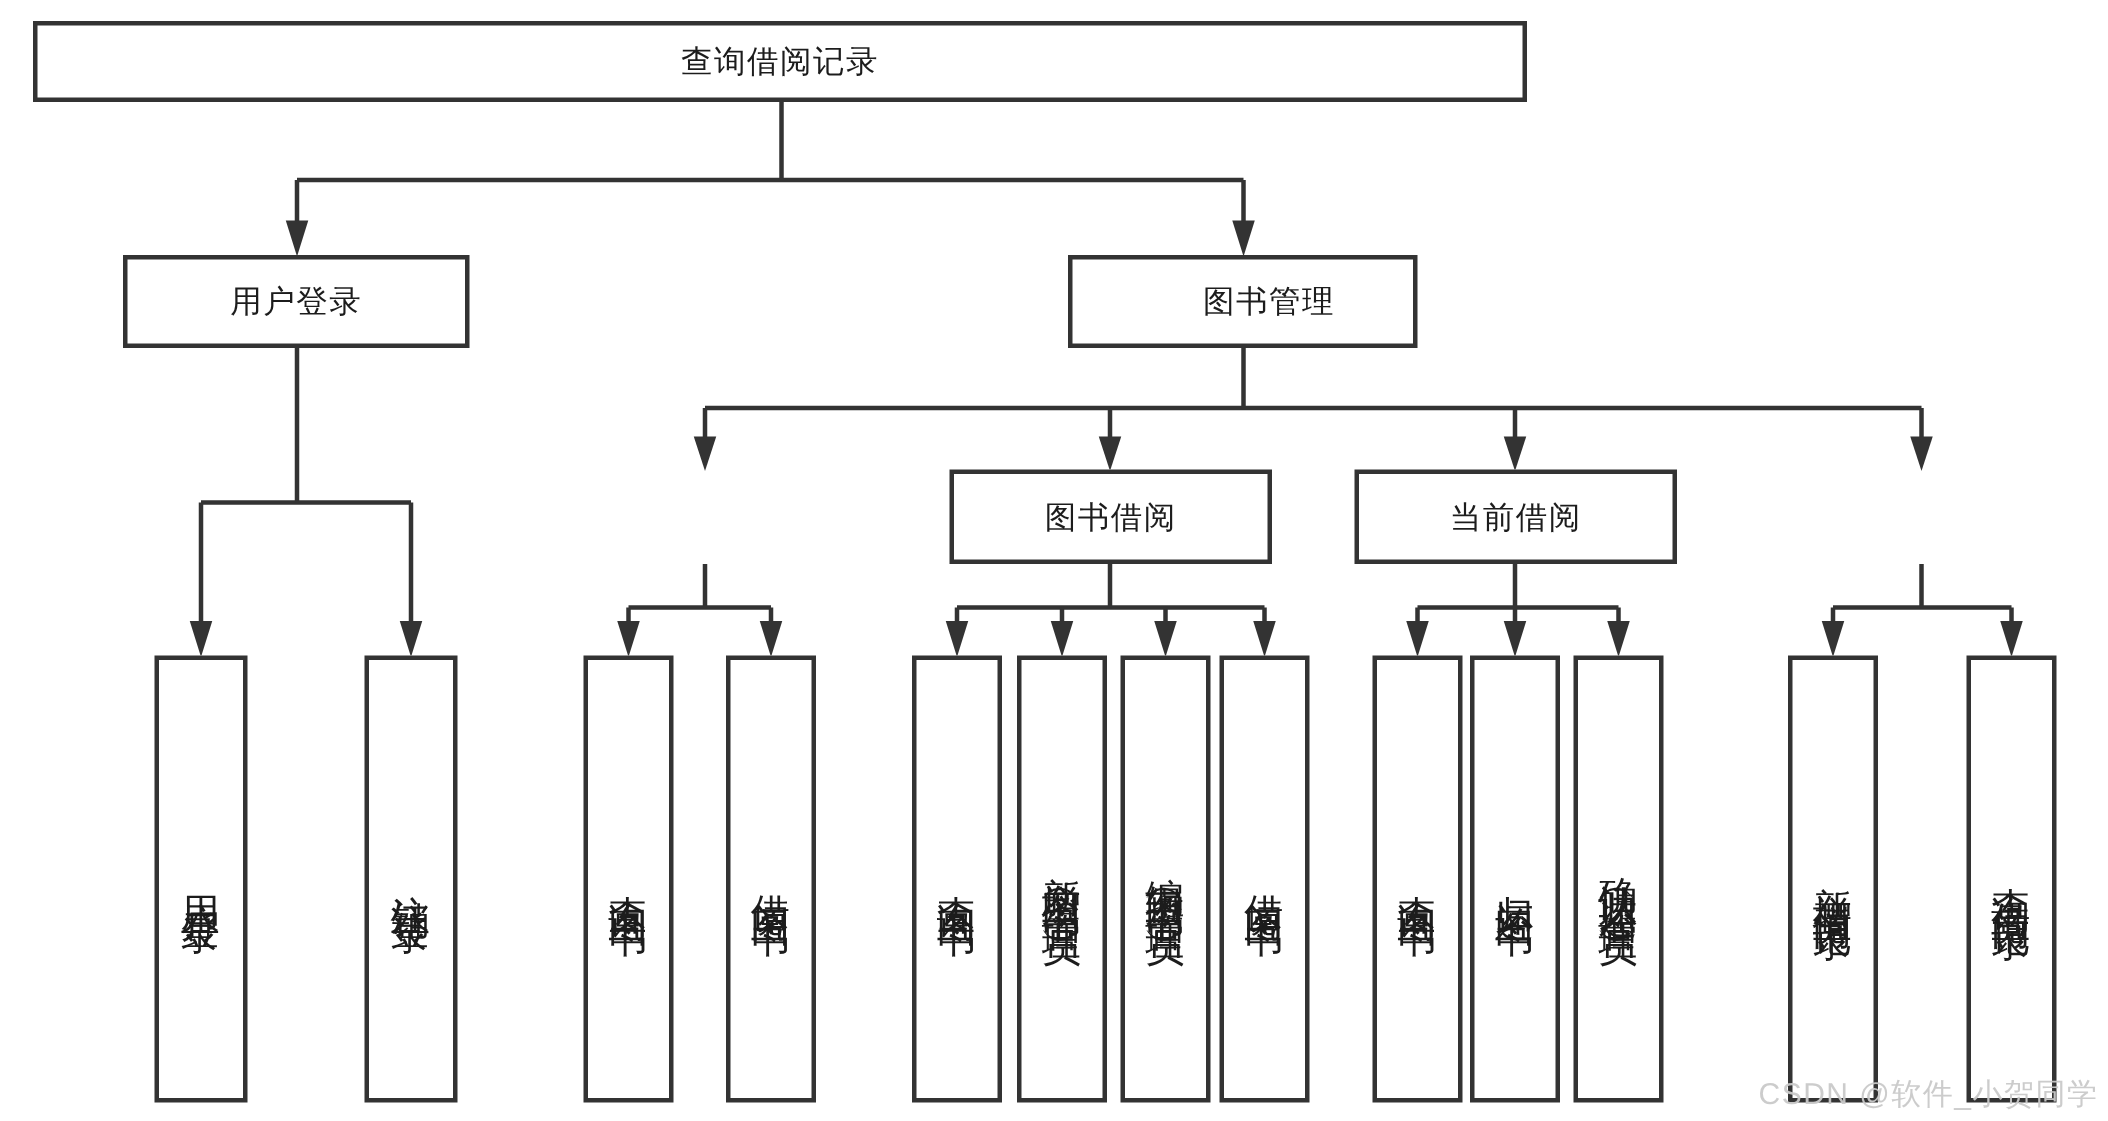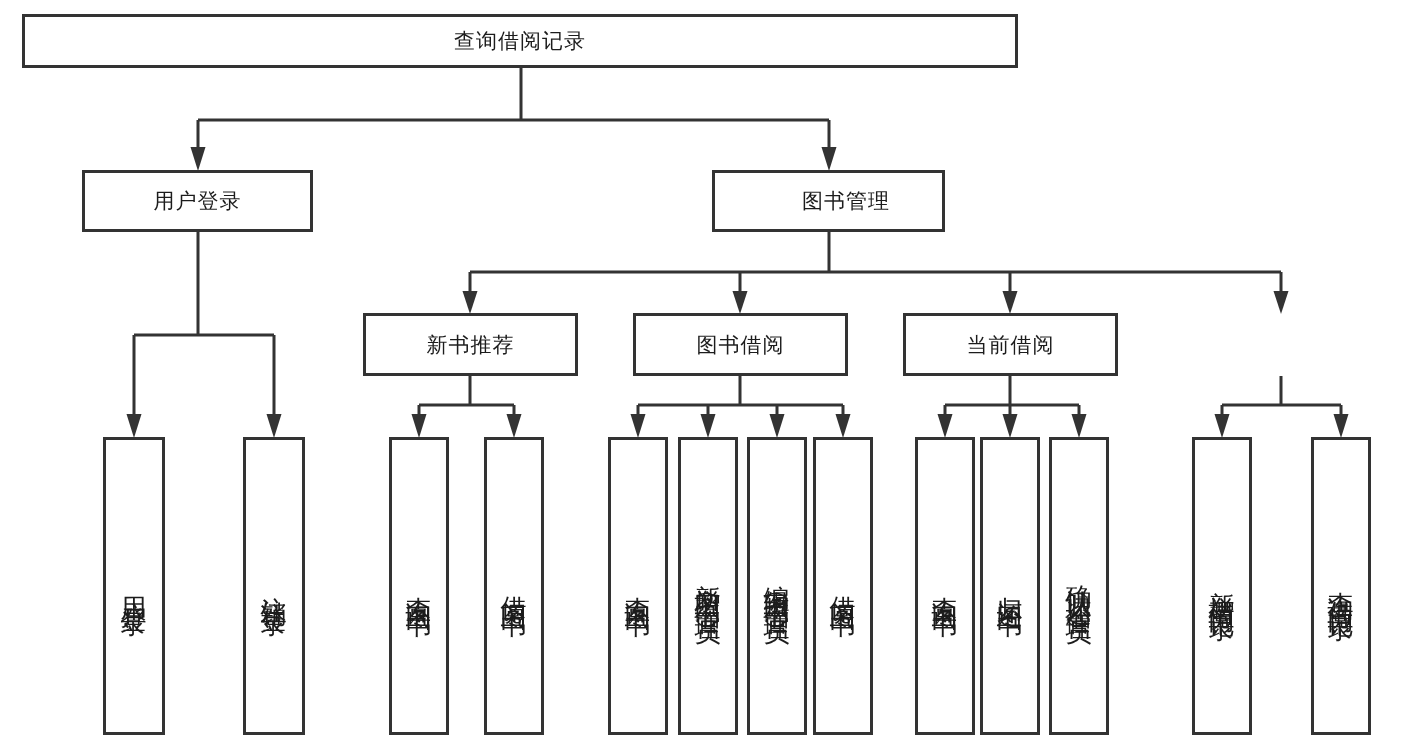--- a/index.html
+++ b/index.html
@@ -105,23 +105,20 @@
     <span>查询借阅记录</span>
   </div>
 
   <div class="hbox" style="left:82px; top:170px; width:231px; height:62px;">
     <span>用户登录</span>
   </div>
   <div class="hbox" style="left:712px; top:170px; width:233px; height:62px;padding-left:35px;">
     <span>图书管理</span>
   </div>
 
-  <div class="hbox" style="left:363px; top:313px; width:215px; height:63px;">
-    <span>新书推荐</span>
-  </div>
   <div class="hbox" style="left:903px; top:313px; width:215px; height:63px;">
     <span>当前借阅</span>
   </div>
   <div class="hbox" style="left:633px; top:313px; width:215px; height:63px;">
     <span>图书借阅</span>
   </div>
 
   <div class="vbox" style="left:103px; width:62px;">
     <span class="vlabel">用户登录</span>
   </div>
@@ -159,14 +156,15 @@
     <span class="vlabel">确认归还（管理员）</span>
   </div>
 
   <div class="vbox" style="left:1192px; width:60px;">
     <span class="vlabel">新增借阅记录</span>
   </div>
   <div class="vbox" style="left:1311px; width:60px;">
     <span class="vlabel">查询借阅记录</span>
   </div>
 
+  <div id="watermark">CSDN @软件_小贺同学</div>
 
 </div>
 
 </body></html>

